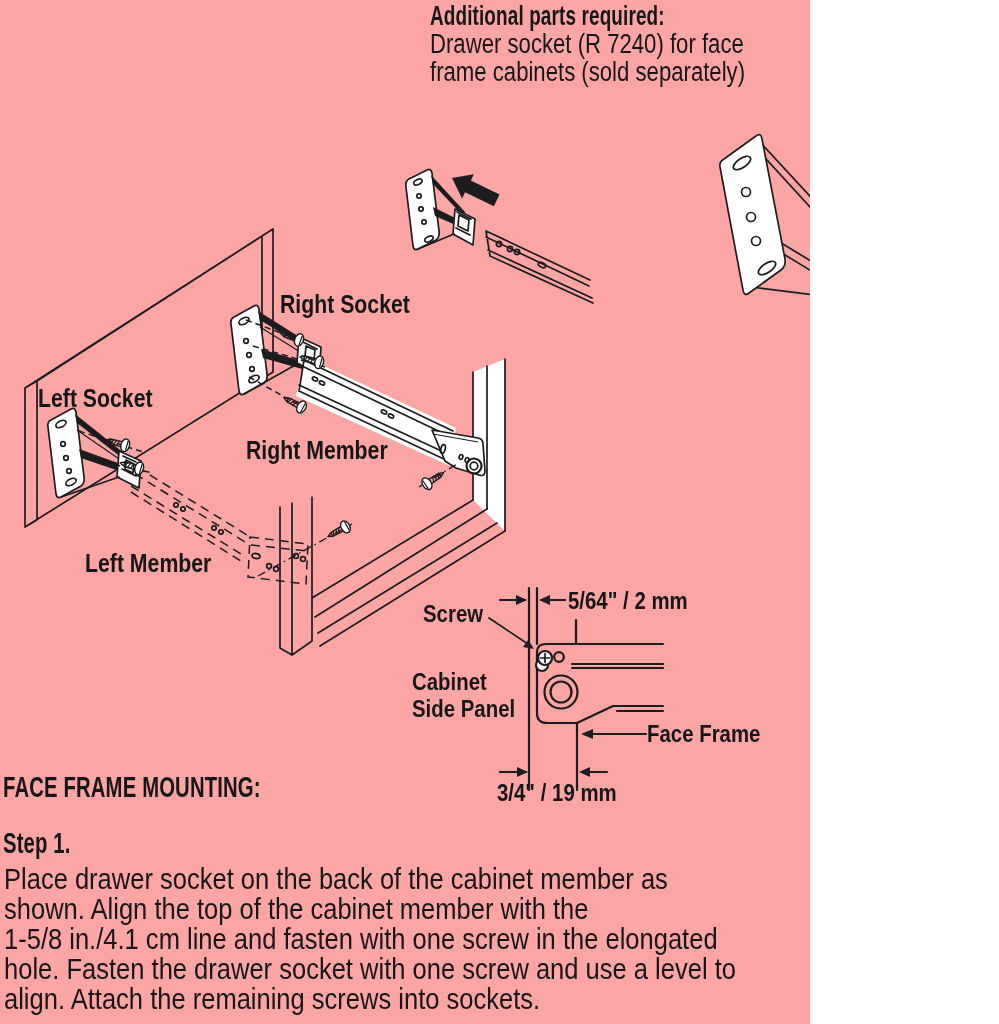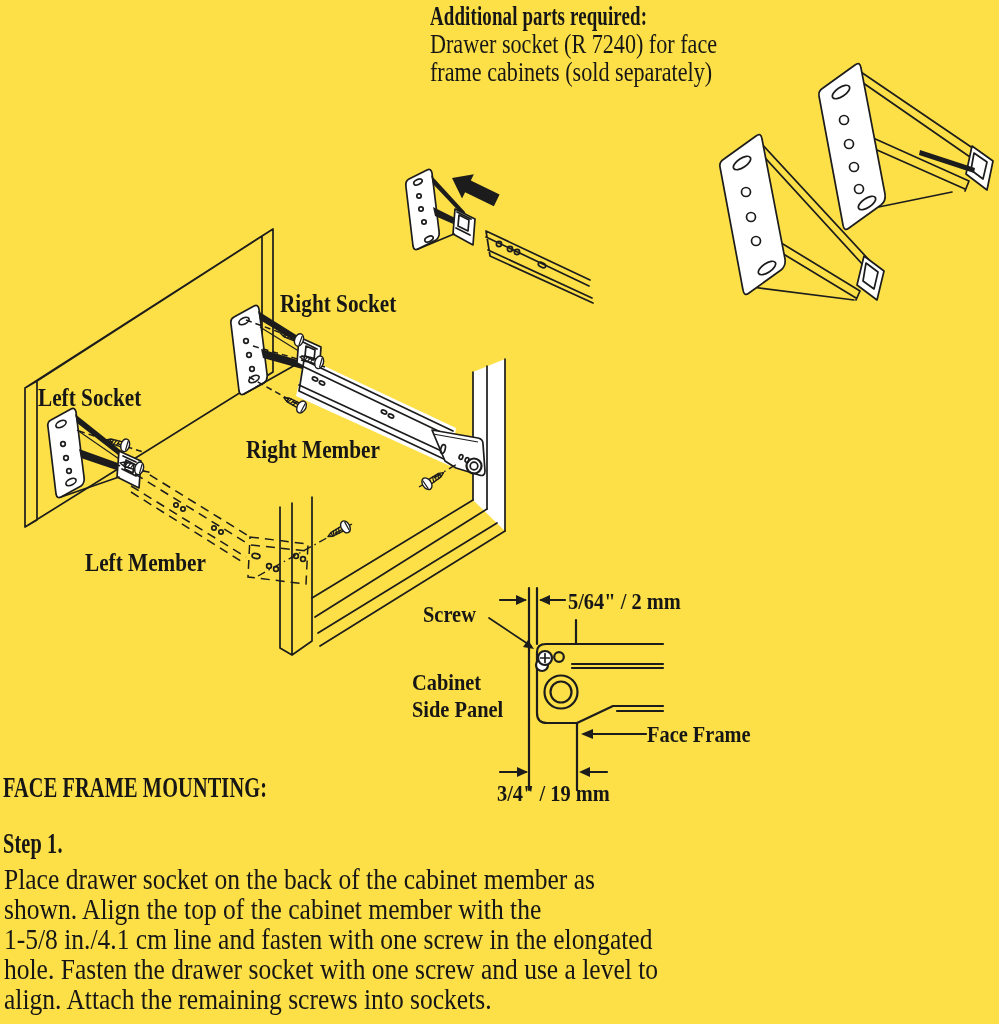--- a/index.html
+++ b/index.html
@@ -1,17 +1,17 @@
 <!DOCTYPE html>
 <html><head>
 <meta charset="utf-8">
 <style>
   html,body{margin:0;padding:0;background:#fff;}
-  #page{position:relative;width:999px;height:1024px;background:#fde047;overflow:hidden;
-        font-family:Liberation Serif, serif;color:#161616;}
+  #page{position:relative;width:810px;height:1024px;background:#fca5a5;overflow:hidden;
+        font-family:Liberation Sans, sans-serif;color:#161616;}
   #art{position:absolute;left:0;top:0;width:999px;height:1024px;}
   .lbl{position:absolute;white-space:nowrap;transform-origin:0 0;line-height:1.04;}
   .dlabel{font-weight:bold;font-size:25px;transform:scaleX(0.85);}
   .dlabel-sm{font-weight:bold;font-size:24px;transform:scaleX(0.85);}
   .black-head{font-weight:bold;font-size:27px;transform:scaleX(0.70);letter-spacing:.2px;}
   .black-head-lg{font-weight:bold;font-size:29px;transform:scaleX(0.70);letter-spacing:.2px;}
   .cond{font-weight:normal;font-size:27px;transform:scaleX(0.82);}
   .body-text{font-weight:normal;font-size:29px;transform:scaleX(0.88);}
   .body-text span{display:block;height:30px;}
   

